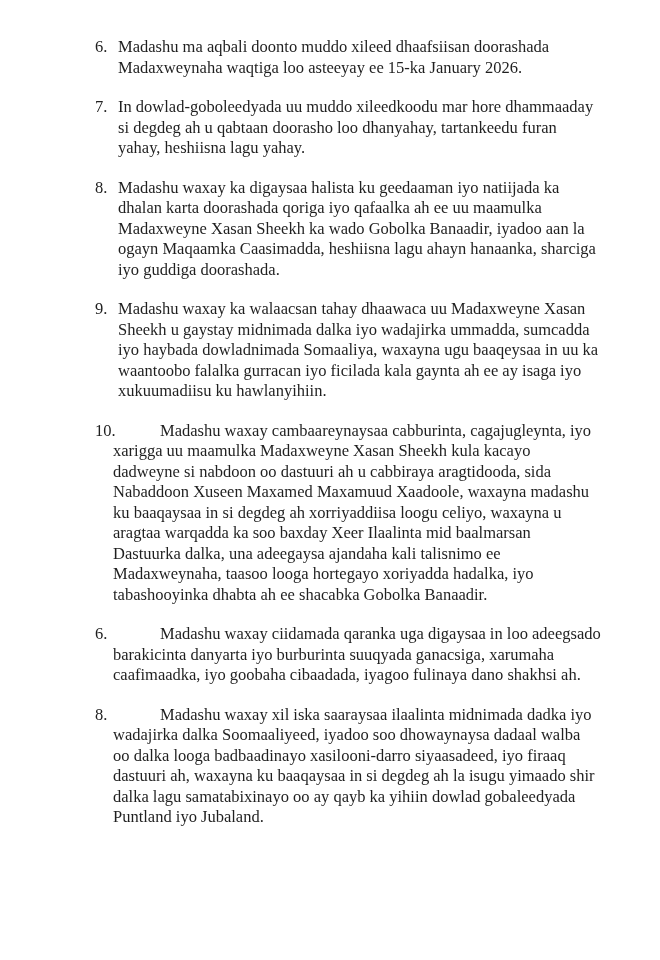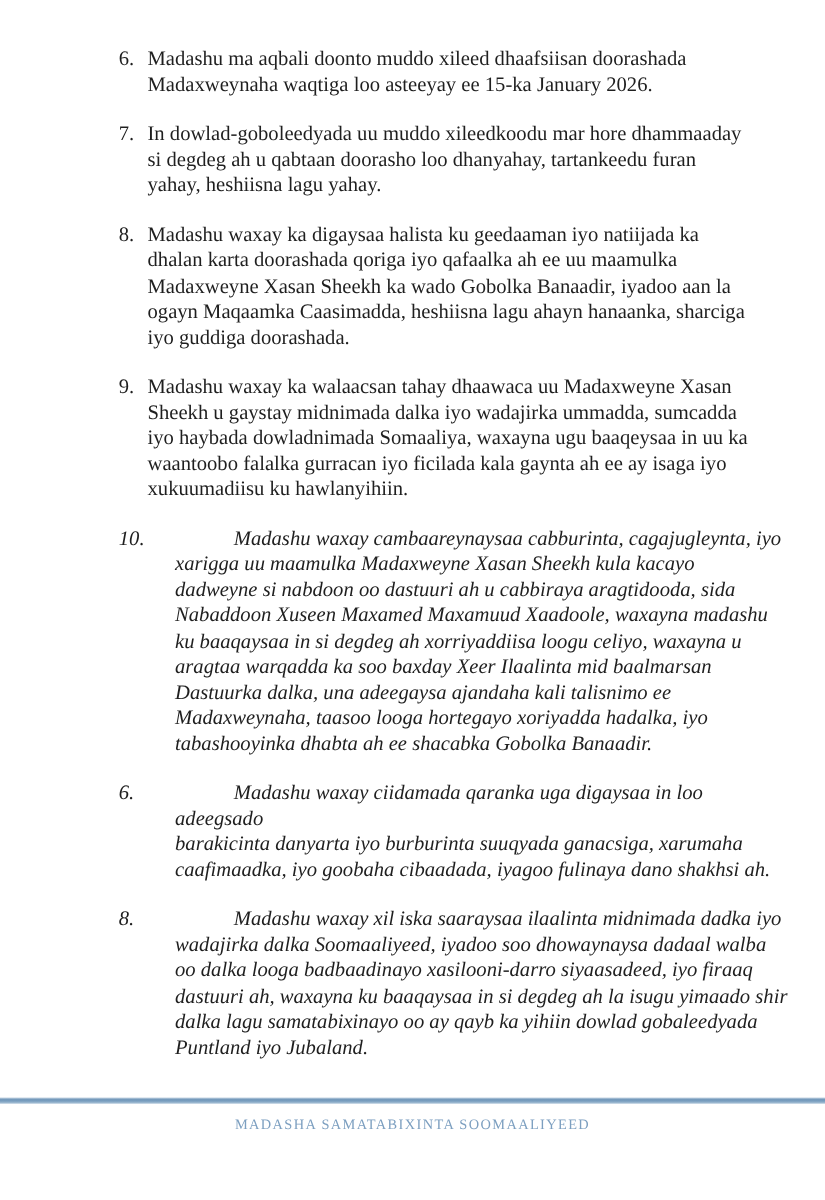--- a/index.html
+++ b/index.html
@@ -28,28 +28,26 @@
   .item .num {
     position: absolute;
     left: -23px;
     top: 0;
   }
   .item .text {
     white-space: pre-line;
   }
   .item.tabbed {
     margin-left: 113px;
-    font-style: italic;
   }
   .item.tabbed .num {
     left: -18px;
   }
   .item.tabbed .text {
     text-indent: 47px;
-    margin-left: 27px;
   }
   .footer {
     position: absolute;
     left: 0;
     right: 0;
     top: 878px;
   }
   .footer-rule {
     height: 5px;
     width: 100%;
@@ -126,17 +124,13 @@
       <div class="text">Madashu waxay xil iska saaraysaa ilaalinta midnimada dadka iyo
 wadajirka dalka Soomaaliyeed, iyadoo soo dhowaynaysa dadaal walba
 oo dalka looga badbaadinayo xasilooni-darro siyaasadeed, iyo firaaq
 dastuuri ah, waxayna ku baaqaysaa in si degdeg ah la isugu yimaado shir
 dalka lagu samatabixinayo oo ay qayb ka yihiin dowlad gobaleedyada
 Puntland iyo Jubaland.</div>
     </div>
 
   </div>
 
-  <div class="footer">
-    <div class="footer-rule"></div>
-    <div class="footer-text">MADASHA SAMATABIXINTA SOOMAALIYEED</div>
-  </div>
 </div>
 
 </body></html>

